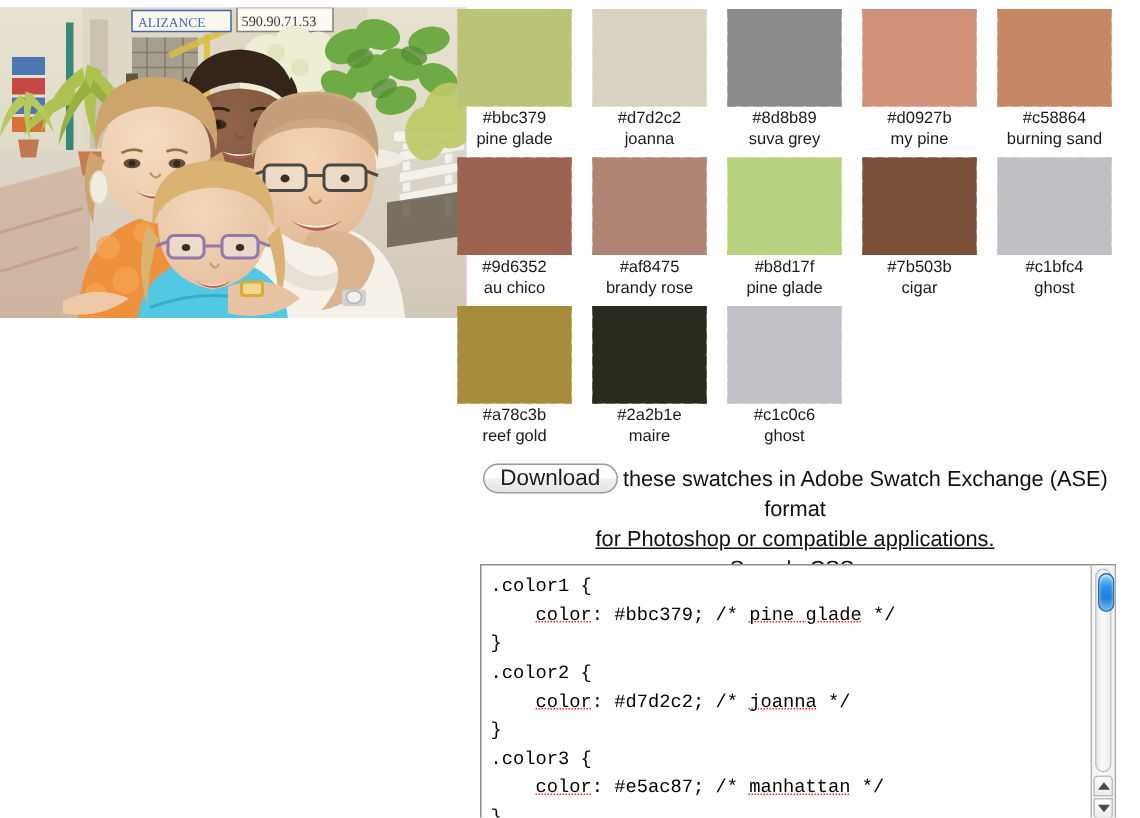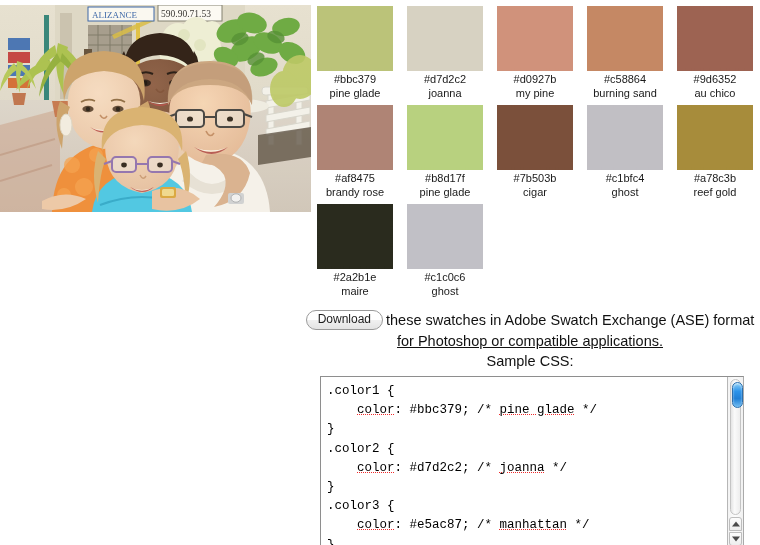--- a/index.html
+++ b/index.html
@@ -16,21 +16,21 @@
   #photo-wrap {
     position: absolute; left: 0px; top: 5px;
     width: 311px; height: 207px;
     overflow: hidden;
     background: #f0abfc;
   }
   #photo-svg { display:block; width:311px; height:207px; }
 
   
   #swatch-grid {
-    position: absolute; left: 317px; top: 6px;
+    position: absolute; left: 305px; top: 6px;
     width: 436px;
     display: grid;
     grid-template-columns: repeat(5, 76px);
     column-gap: 14px;
     row-gap: 5px;
   }
   .swatch-cell { width: 76px; }
   .swatch-chip {
     width: 70px; height: 59px;
     border: 3px dashed;
@@ -55,21 +55,21 @@
     text-align: center;
     font-size: 14.5px;
     line-height: 20px;
     color: #111;
   }
   #download-button {
     display: inline-block;
     vertical-align: middle;
     padding: 1px 11px 2px 11px;
     margin-right: 3px;
-    font-size: 12px;
+    font-size: 15px;
     line-height: 15px;
     color: #1d1d1d;
     border: 1px solid #9a9a9a;
     border-radius: 11px;
     background: linear-gradient(to bottom, #ffffff 0%, #ffffff 48%, #f0f0f0 52%, #e3e3e3 100%);
     box-shadow: 0 1px 0 rgba(255,255,255,0.9) inset;
     font-family: "Liberation Sans", sans-serif;
     cursor: default;
     position: relative;
     top: -1px;
@@ -407,20 +407,27 @@
 
     <div class="swatch-cell">
       <div class="swatch-chip" style="background: rgb(215, 210, 194); border-color: rgb(215, 210, 194);"></div>
       <div class="swatch-label">
         <span class="swatch-hex">#d7d2c2</span>
         <span class="swatch-name">joanna</span>
       </div>
     </div>
 
 
+    <div class="swatch-cell">
+      <div class="swatch-chip" style="background: rgb(141, 139, 137); border-color: rgb(141, 139, 137);"></div>
+      <div class="swatch-label">
+        <span class="swatch-hex">#8d8b89</span>
+        <span class="swatch-name">suva grey</span>
+      </div>
+    </div>
 
     <div class="swatch-cell">
       <div class="swatch-chip" style="background: rgb(208, 146, 123); border-color: rgb(208, 146, 123);"></div>
       <div class="swatch-label">
         <span class="swatch-hex">#d0927b</span>
         <span class="swatch-name">my pine</span>
       </div>
     </div>
 
     <div class="swatch-cell">

